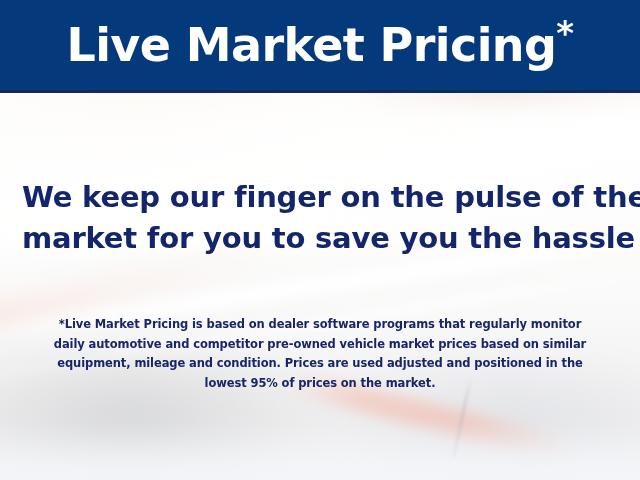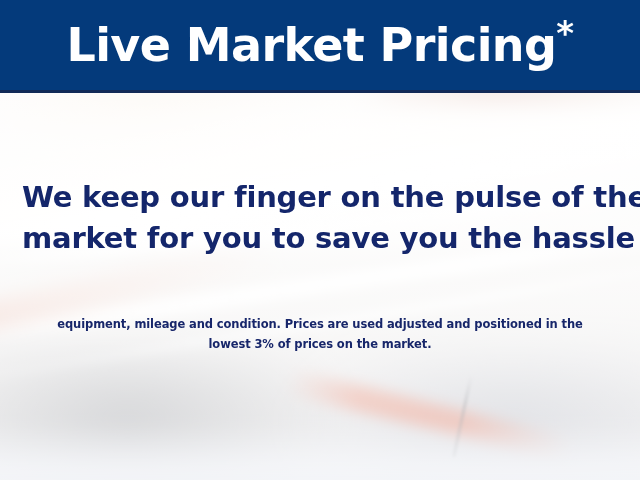--- a/index.html
+++ b/index.html
@@ -251,18 +251,20 @@
   </div>
 
   <div class="content">
 
     <p class="headline">
       <span class="ln">We keep our finger on the pulse of the</span>
       <span class="ln">market for you to save you the hassle of</span>
     </p>
 
     <p class="disclaimer">
+      <span class="ln">*Live Market Pricing is based on dealer software programs that regularly monitor</span>
+      <span class="ln">daily automotive and competitor pre-owned vehicle market prices based on similar</span>
       <span class="ln">equipment, mileage and condition. Prices are used adjusted and positioned in the</span>
-      <span class="ln">lowest 3% of prices on the market.</span>
+      <span class="ln">lowest 95% of prices on the market.</span>
     </p>
 
   </div>
 </div>
 
 </body></html>

